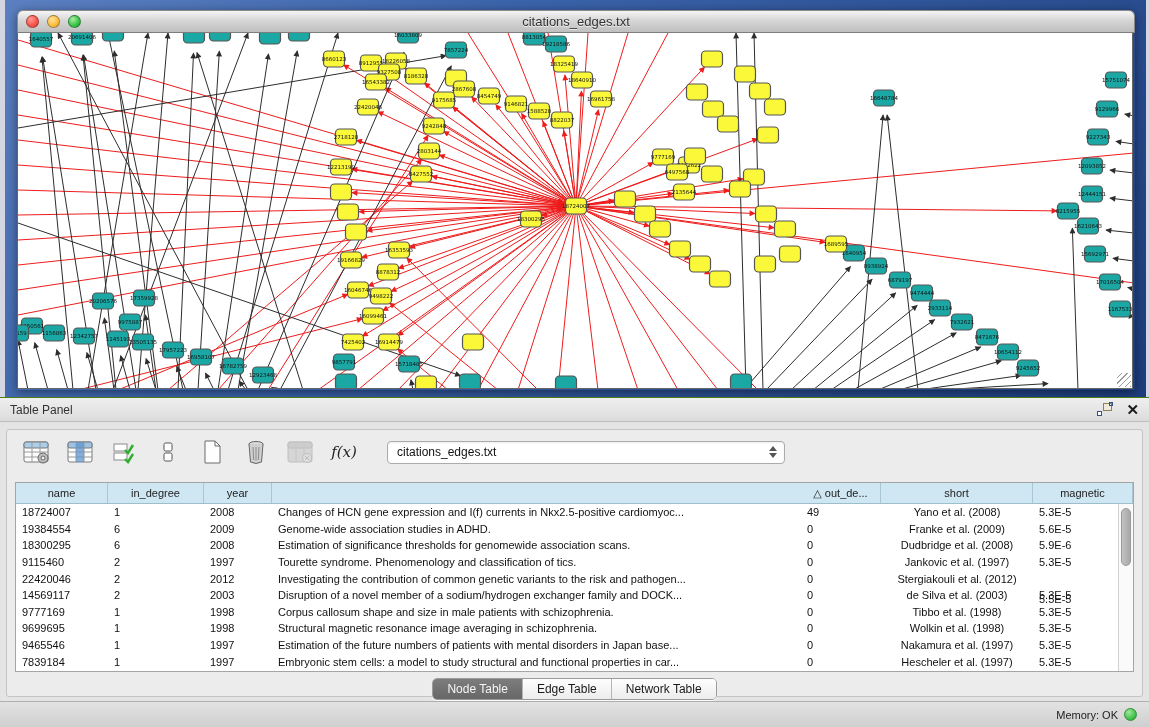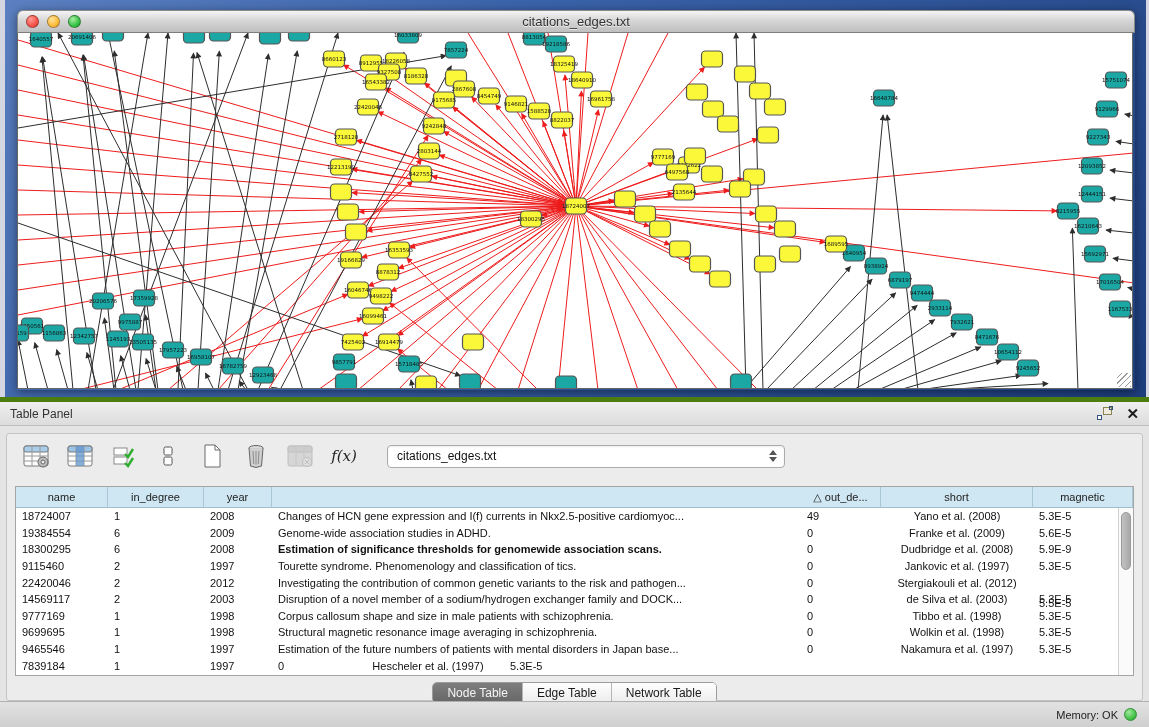--- a/index.html
+++ b/index.html
@@ -23,21 +23,21 @@
                text-shadow:0 1px 0 rgba(255,255,255,.7); }
   .canvas-wrap { position:relative; width:1116px; height:356px; background:#fff;
                  border:1px solid #666; border-top:none; overflow:hidden; }
   .grip { position:absolute; right:1px; bottom:1px; width:14px; height:14px;
           background:repeating-linear-gradient(135deg, transparent 0 3px, #9a9a9a 3px 4px); }
 
   svg text { font-family:"DejaVu Sans", sans-serif; }
 
   
   .table-panel { position:absolute; left:0; top:397px; width:1149px; height:330px;
-                 background:#e4e4e4; border-top:5px solid #4d7c0f; }
+                 background:#e4e4e4; border-top:1px solid #4d7c0f; }
   .panel-header { height:24px; display:flex; align-items:center; padding:0 10px;
                   background:linear-gradient(#efefef,#dcdcdc); border-bottom:1px solid #bdbdbd; }
   .panel-title { font-size:12px; color:#333; }
   .panel-header .spacer { flex:1; }
   .float-icon { width:15px; height:13px; position:relative; margin-right:14px; cursor:default; }
   .float-icon .sq1 { position:absolute; right:0; top:0; width:9px; height:8px; border:1px solid #8a8455; background:#efeadc; }
   .float-icon .sq2 { position:absolute; left:0; bottom:0; width:5px; height:5px; border:1px solid #33527e; background:#fff; }
   .float-icon .sq3 { position:absolute; right:-1px; top:-1px; width:4px; height:4px; border:1px solid #33527e; }
   .close-icon { font-size:15px; font-weight:bold; color:#1a1a1a; line-height:13px; cursor:default; }
 
@@ -810,24 +810,24 @@
             <div class="g-cell" style="width: 68px;">2009</div>
             <div class="g-cell" style="flex: 1 1 0%;">Genome-wide association studies in ADHD.</div>
             <div class="g-cell" style="width: 80px;">0</div>
             <div class="g-cell" style="width: 152px; text-align: center;">Franke et al. (2009)</div>
             <div class="g-cell" style="width: 100px;">5.6E-5</div>
           </div>
           <div class="g-row">
             <div class="g-cell" style="width: 92px;">18300295</div>
             <div class="g-cell" style="width: 96px;">6</div>
             <div class="g-cell" style="width: 68px;">2008</div>
-            <div class="g-cell" style="flex: 1 1 0%; font-weight: bold;">Estimation of significance thresholds for genomewide association scans.</div>
+            <div class="g-cell" style="flex: 1 1 0%;">Estimation of significance thresholds for genomewide association scans.</div>
             <div class="g-cell" style="width: 80px;">0</div>
             <div class="g-cell" style="width: 152px; text-align: center;">Dudbridge et al. (2008)</div>
-            <div class="g-cell" style="width: 100px;">5.9E-9</div>
+            <div class="g-cell" style="width: 100px;">5.9E-6</div>
           </div>
           <div class="g-row">
             <div class="g-cell" style="width: 92px;">9115460</div>
             <div class="g-cell" style="width: 96px;">2</div>
             <div class="g-cell" style="width: 68px;">1997</div>
             <div class="g-cell" style="flex: 1 1 0%;">Tourette syndrome. Phenomenology and classification of tics.</div>
             <div class="g-cell" style="width: 80px;">0</div>
             <div class="g-cell" style="width: 152px; text-align: center;">Jankovic et al. (1997)</div>
             <div class="g-cell" style="width: 100px;">5.3E-5</div>
           </div>
@@ -873,20 +873,21 @@
             <div class="g-cell" style="width: 68px;">1997</div>
             <div class="g-cell" style="flex: 1 1 0%;">Estimation of the future numbers of patients with mental disorders in Japan base...</div>
             <div class="g-cell" style="width: 80px;">0</div>
             <div class="g-cell" style="width: 152px; text-align: center;">Nakamura et al. (1997)</div>
             <div class="g-cell" style="width: 100px;">5.3E-5</div>
           </div>
           <div class="g-row">
             <div class="g-cell" style="width: 92px;">7839184</div>
             <div class="g-cell" style="width: 96px;">1</div>
             <div class="g-cell" style="width: 68px;">1997</div>
+            <div class="g-cell" style="flex: 1 1 0%;">Embryonic stem cells: a model to study structural and functional properties in car...</div>
             <div class="g-cell" style="width: 80px;">0</div>
             <div class="g-cell" style="width: 152px; text-align: center;">Hescheler et al. (1997)</div>
             <div class="g-cell" style="width: 100px;">5.3E-5</div>
           </div>
         </div>
       <div class="vscroll">
           <div class="vthumb"></div>
         </div>
     </div>
 

